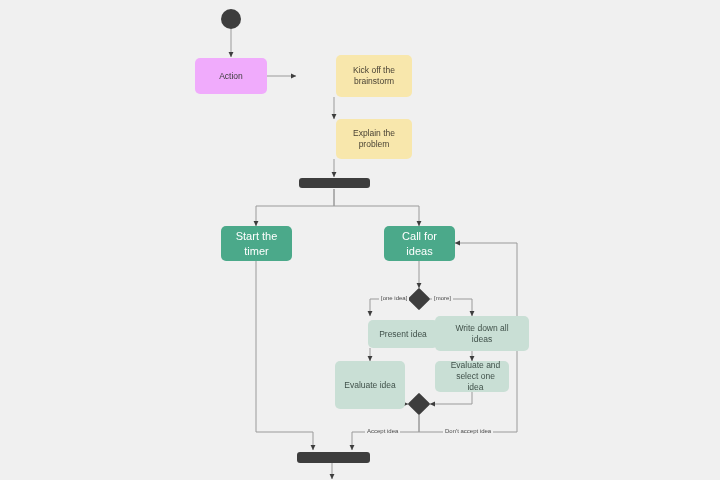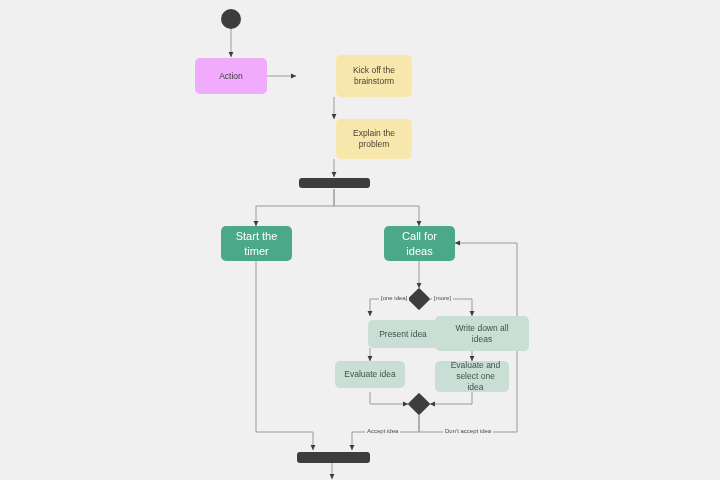--- a/index.html
+++ b/index.html
@@ -164,21 +164,21 @@
   <div class="diamond" style="left:411px; top:291px; width:16px; height:16px;"></div>
 
   <div class="edge-label" style="left:379px; top:295px;">[one idea]</div>
 
   <div class="edge-label" style="left:432px; top:295px;">[more]</div>
 
   <div class="node state-pale" style="left:335px; top:320px; width:70px; height:28px;margin-left:33px;">
     <span>Present idea</span>
   </div>
 
-  <div class="node state-pale" style="left:335px; top:361px; width:70px; height:27px;">
+  <div class="node state-pale" style="left:335px; top:361px; width:70px; height:48px;">
     <span>Evaluate idea</span>
   </div>
 
   <div class="node state-pale" style="left:435px; top:316px; width:94px; height:35px;">
     <span>Write down all
 ideas</span>
   </div>
 
   <div class="node state-pale" style="left:435px; top:361px; width:74px; height:31px;padding-left:12px;">
     <span>Evaluate and

